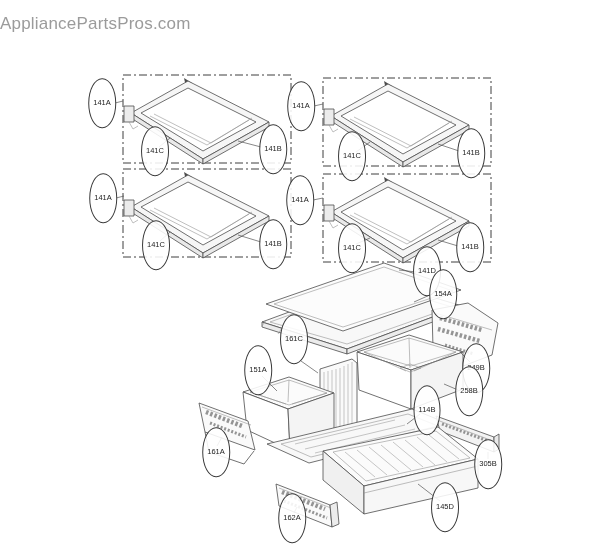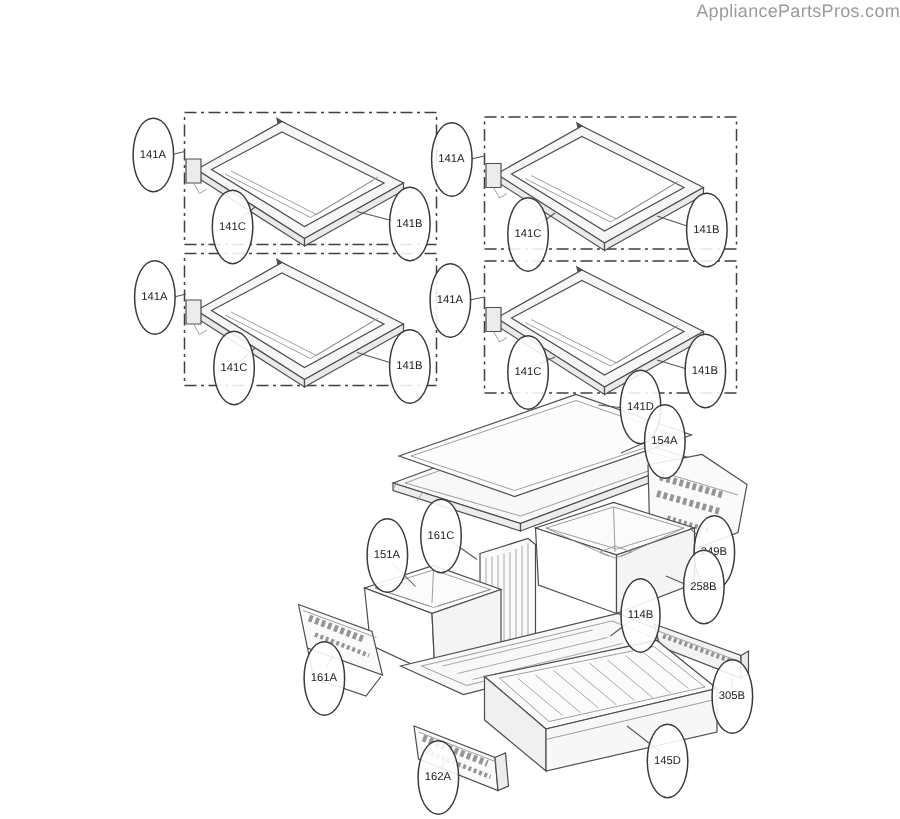--- a/index.html
+++ b/index.html
@@ -1,19 +1,19 @@
 <!DOCTYPE html>
 <html><head>
 <meta charset="utf-8">
 <style>
   html,body{margin:0;padding:0;background:#fff;}
   .page{position:relative;width:600px;height:546px;background:#ffffff;overflow:hidden;
         font-family:"Liberation Sans", sans-serif;}
-  .site-title{position:absolute;top:0;left:0;right:0;text-align:right;
-        color:#9b9b9b;font-size:12px;letter-spacing:.2px;}
+  .site-title{position:absolute;top:14px;left:0;right:0;text-align:left;
+        color:#9b9b9b;font-size:17px;letter-spacing:.2px;}
   .art{position:absolute;left:0;top:0;}
   .callout{position:absolute;transform:translate(-50%,-50%);
         border:1px solid #3a3a3a;border-radius:50%;
         font-size:7.5px;line-height:1;padding:20px 4px;color:#222;
         background:rgba(255,255,255,.88);white-space:nowrap;}
   
   .ln{stroke:#4d4d4d;stroke-width:.8;fill:none;}
   .lnf{stroke:#4d4d4d;stroke-width:.8;}
   .ln2{stroke:#8a8a8a;stroke-width:.55;fill:none;}
   .dash{stroke:#3f3f3f;stroke-width:1;fill:none;stroke-dasharray:8 3 2 3;}
@@ -182,21 +182,21 @@
   <span class="callout" style="left:156px;top:245px">141C</span>
   <span class="callout" style="left:273px;top:244px">141B</span>
 
   <span class="callout" style="left:300px;top:200px">141A</span>
   <span class="callout" style="left:352px;top:248px">141C</span>
   <span class="callout" style="left:470px;top:247px">141B</span>
 
   <span class="callout" style="left:427px;top:271px">141D</span>
   <span class="callout" style="left:443px;top:294px">154A</span>
   <span class="callout" style="left:258px;top:370px">151A</span>
-  <span class="callout" style="left:294px;top:357px">161C</span>
+  <span class="callout" style="left:294px;top:339px">161C</span>
   <span class="callout" style="left:476px;top:368px">249B</span>
   <span class="callout" style="left:469px;top:391px">258B</span>
   <span class="callout" style="left:427px;top:410px">114B</span>
   <span class="callout" style="left:216px;top:452px">161A</span>
   <span class="callout" style="left:488px;top:464px">305B</span>
   <span class="callout" style="left:292px;top:518px">162A</span>
   <span class="callout" style="left:445px;top:507px">145D</span>
 
 </div>
 

